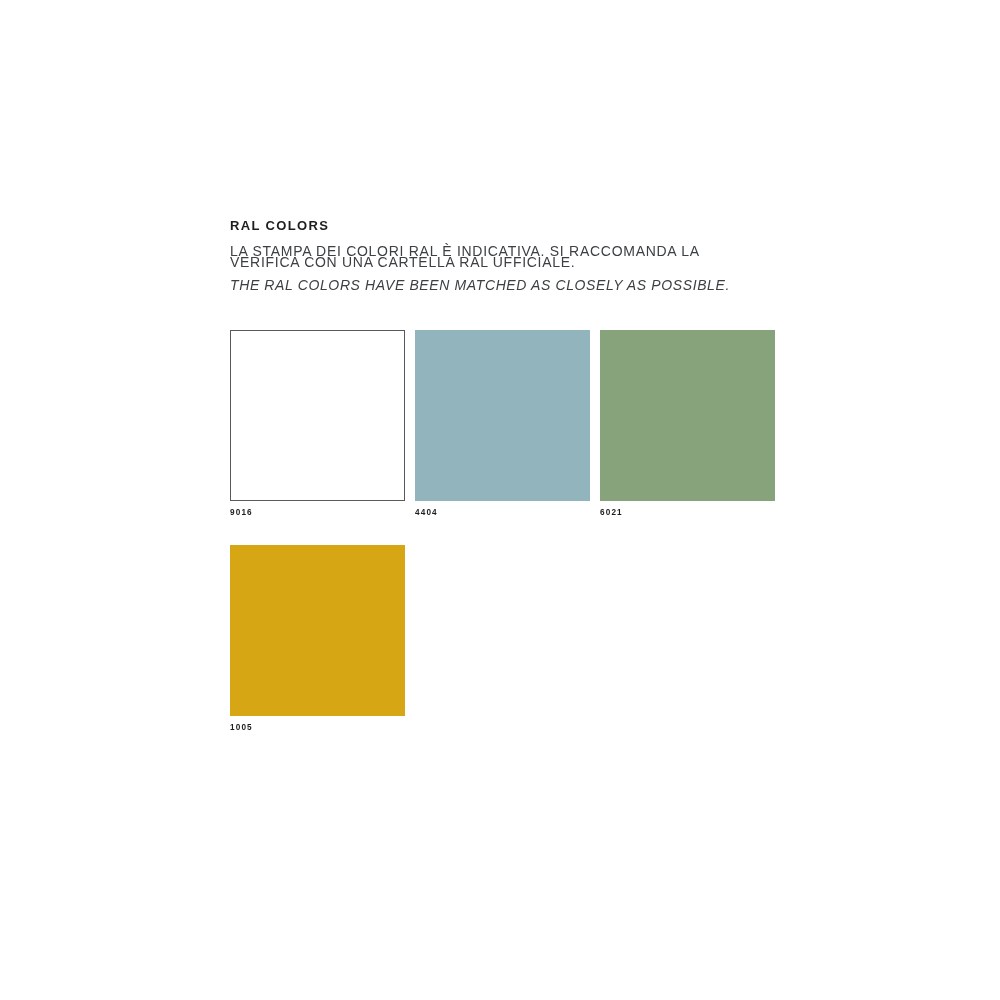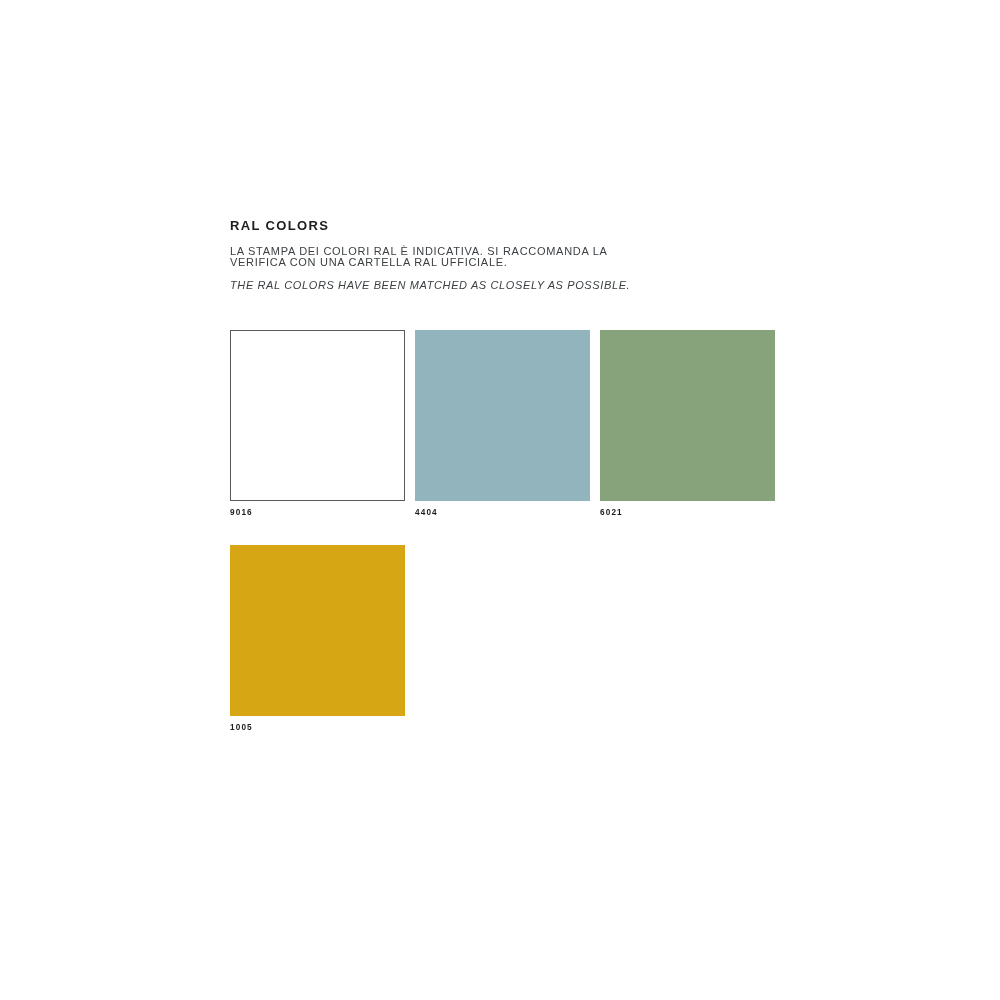--- a/index.html
+++ b/index.html
@@ -30,21 +30,21 @@
     letter-spacing: 1.35px;
     color: #1d1d1d;
     text-transform: uppercase;
     margin: 0 0 14px 0;
     line-height: 12px;
   }
 
   
   .note {
     margin: 0;
-    font-size: 11px;
+    font-size: 14px;
     line-height: 11.4px;
     letter-spacing: 0.72px;
     color: #3c4043;
     text-transform: uppercase;
   }
   .note-it {
     margin-bottom: 11px;
     max-width: 330px;
   }
   .note-en {

